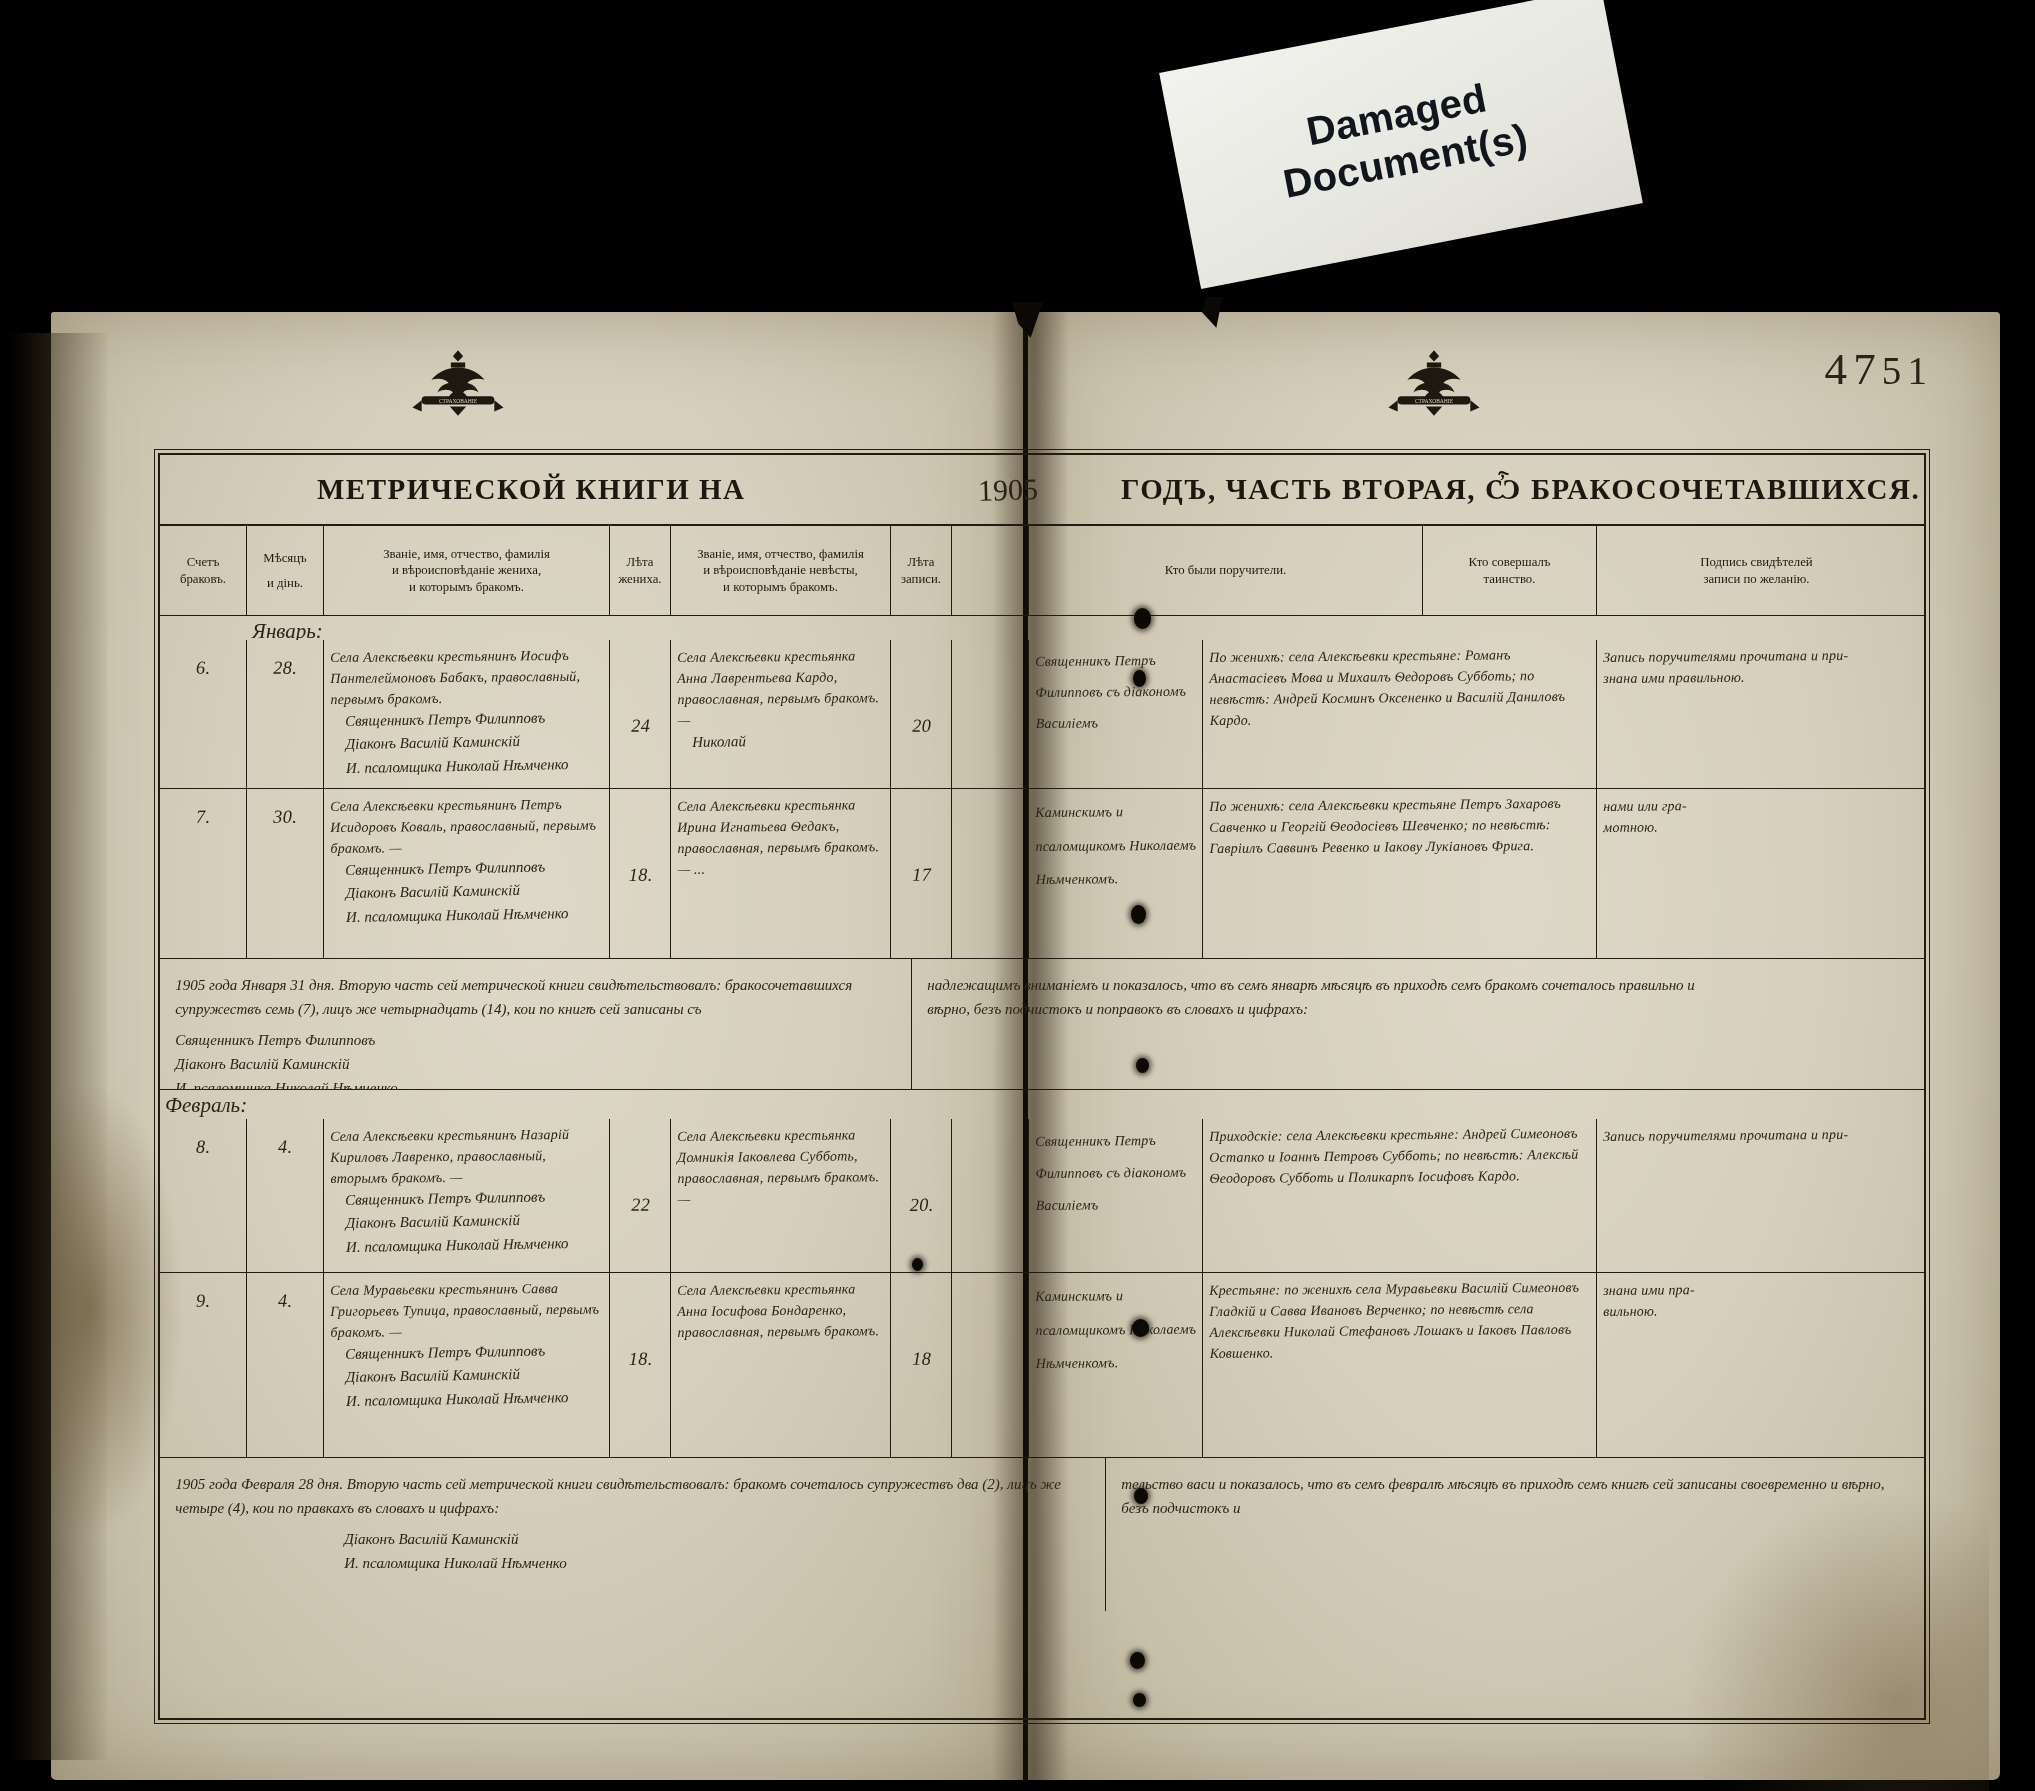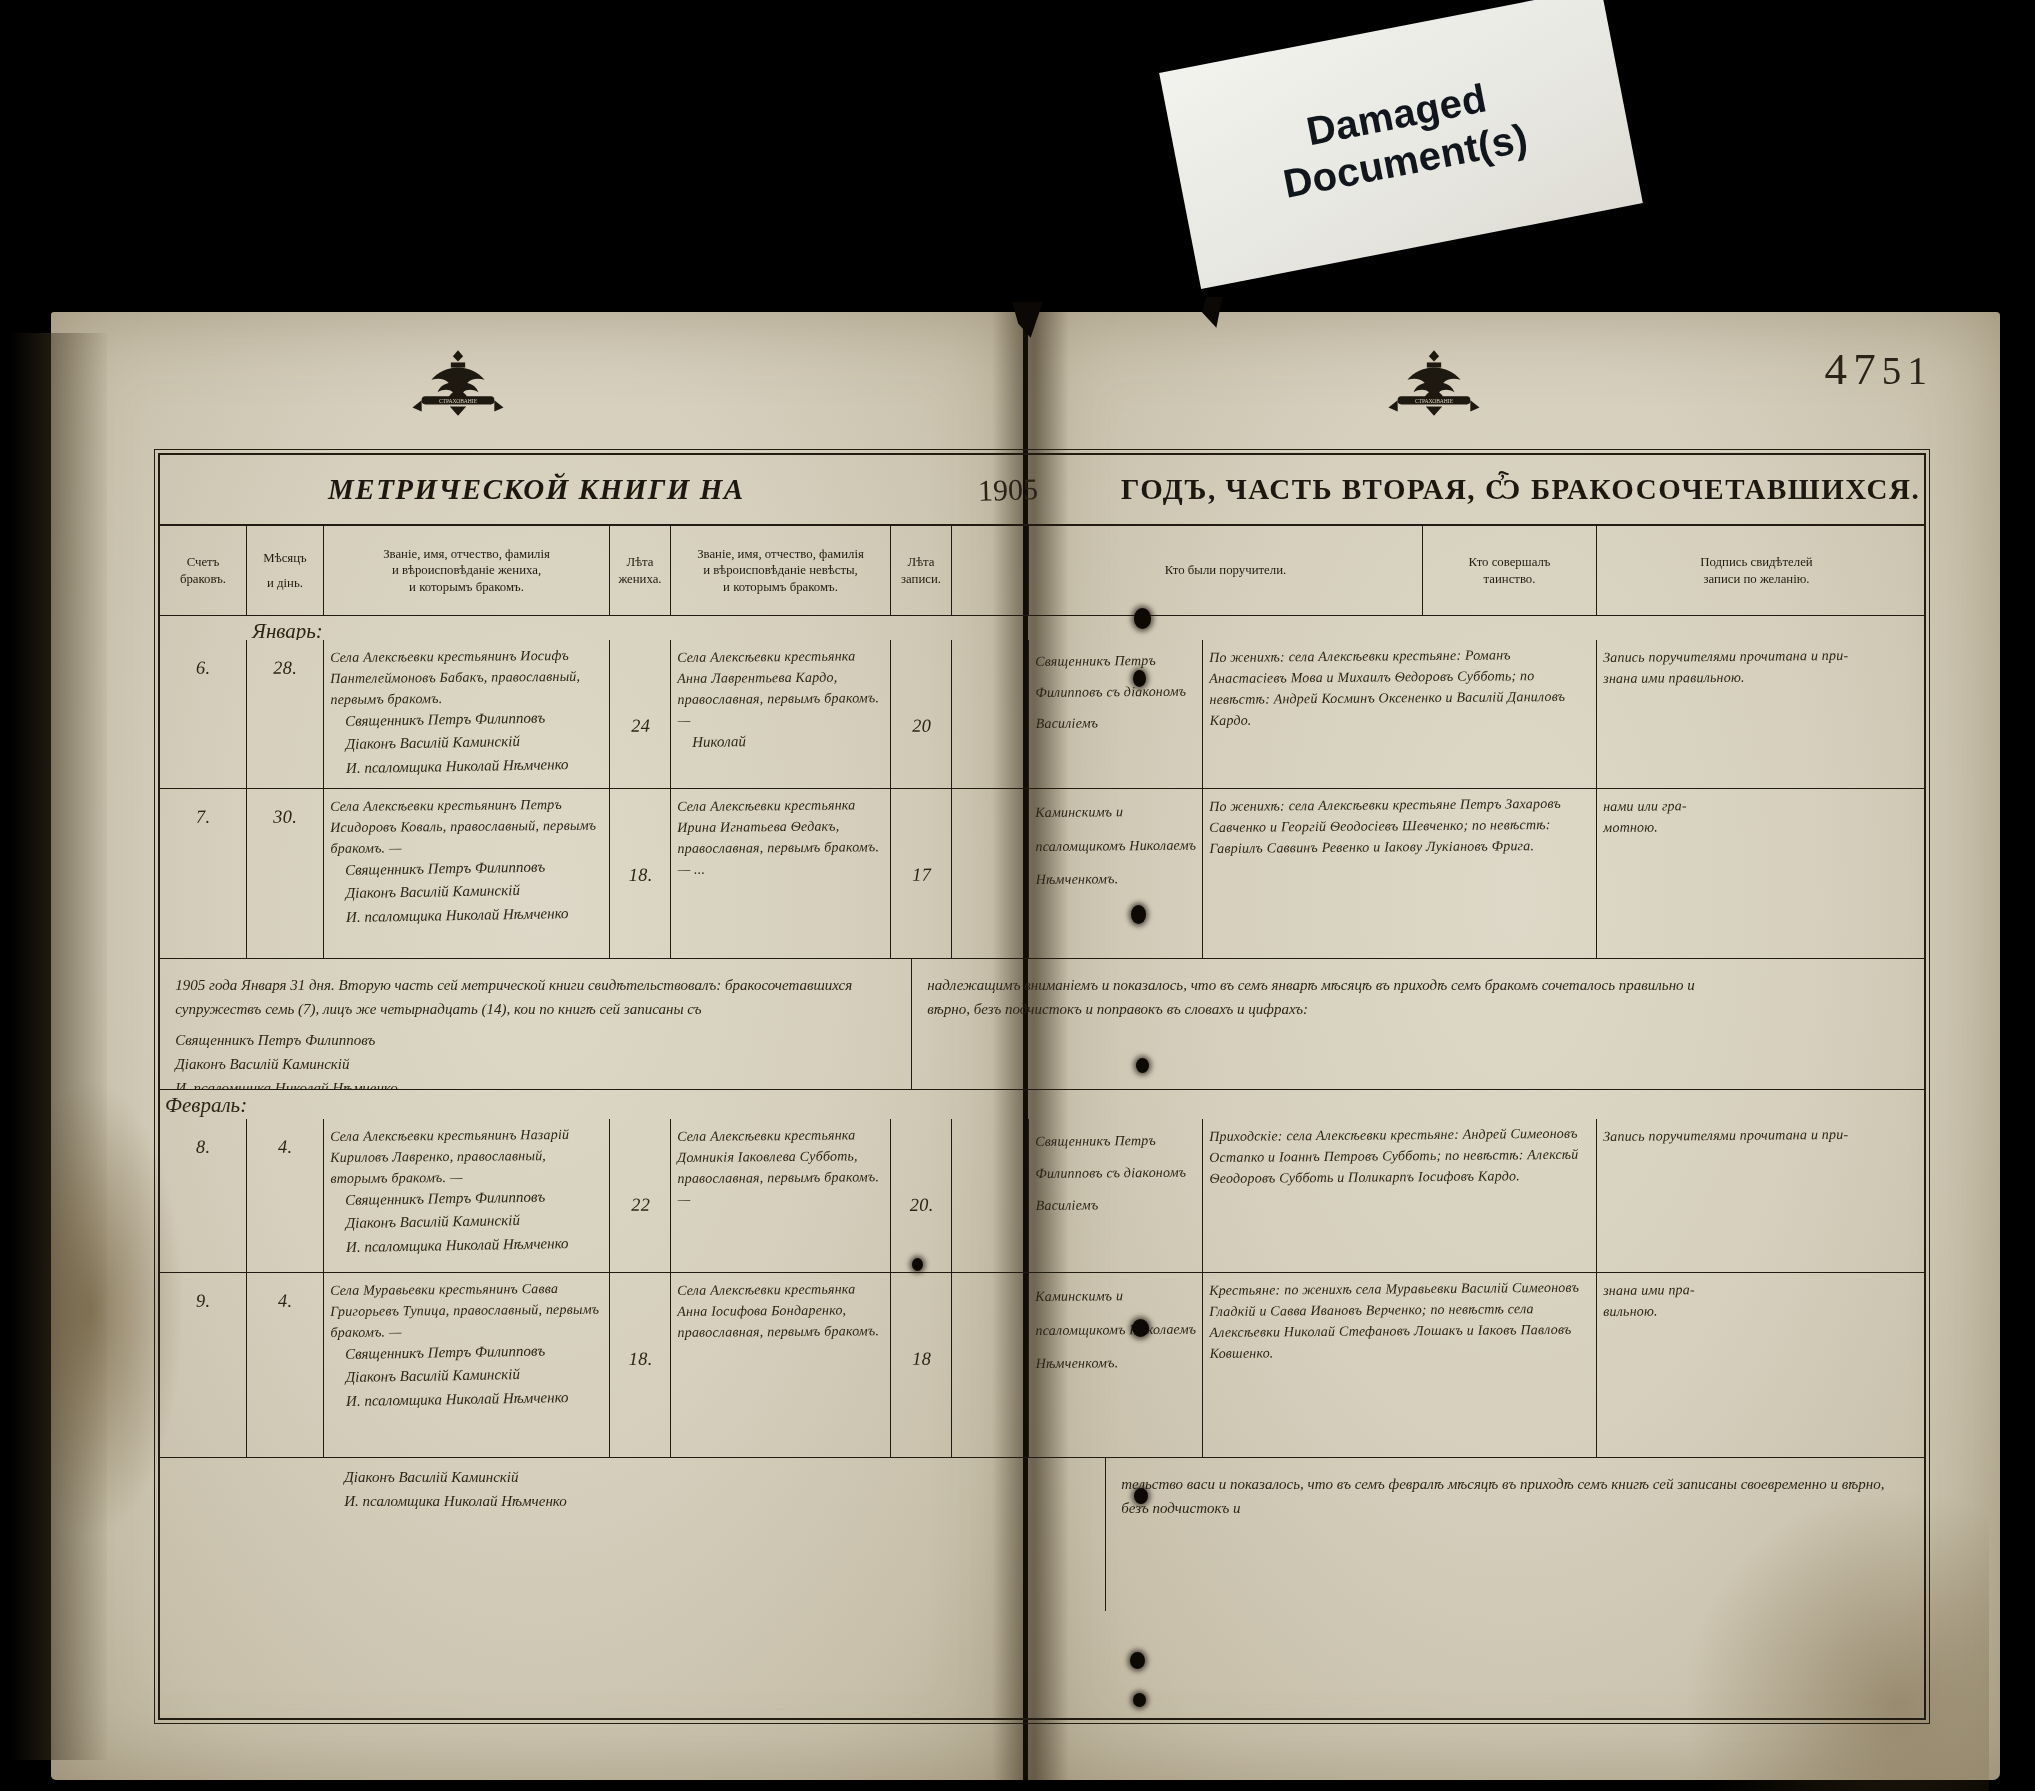--- a/index.html
+++ b/index.html
@@ -151,21 +151,21 @@
     align-items: center;
   }
   .title-text {
     font-family: "Liberation Serif", serif;
     font-weight: bold;
     font-size: 29px;
     color: #1c170f;
     letter-spacing: 1.5px;
     white-space: nowrap;
   }
-  #title-left { position: absolute; left: 168px; font-style: italic; }
+  #title-left { position: absolute; left: 157px; }
   #title-year {
     position: absolute; left: 818px;
     font-size: 30px; color: #2a2216;
     font-family: "Liberation Serif", serif;
     transform: rotate(-1.5deg);
   }
   #title-right { position: absolute; left: 961px; }
 
   
   #header-row {
@@ -544,20 +544,21 @@
           <div class="hand">Крестьяне: по женихѣ села Муравьевки Василій Симеоновъ Гладкій и Савва Ивановъ Верченко; по невѣстѣ села Алексѣевки Николай Стефановъ Лошакъ и Іаковъ Павловъ Ковшенко.</div>
         </div>
         <div class="tcell c10">
           <div class="hand" style="white-space:pre-line;">знана ими пра-
 вильною.</div>
         </div>
       </div>
 
       <div class="trow" style="height:153px; border-bottom:none;">
         <div class="tcell" style="width:946px; border-right:1.5px solid #211b12;">
+          <div class="attest">1905 года Февраля 28 дня. Вторую часть сей метрической книги свидѣтельствовалъ: бракомъ сочеталось супружествъ два (2), лицъ же четыре (4), кои по правкахъ въ словахъ и цифрахъ:</div>
           <div class="attest sigblock" style="white-space:pre-line; padding-top:0; margin-left:169px;">Діаконъ Василій Каминскій
 И. псаломщика Николай Нѣмченко</div>
         </div>
         <div class="tcell" style="width:814px; border-right:none;">
           <div class="attest">тельство васи и показалось, что въ семъ февралѣ мѣсяцѣ въ приходѣ семъ книгѣ сей записаны своевременно и вѣрно, безъ подчистокъ и</div>
         </div>
       </div>
 
     </div>
 

